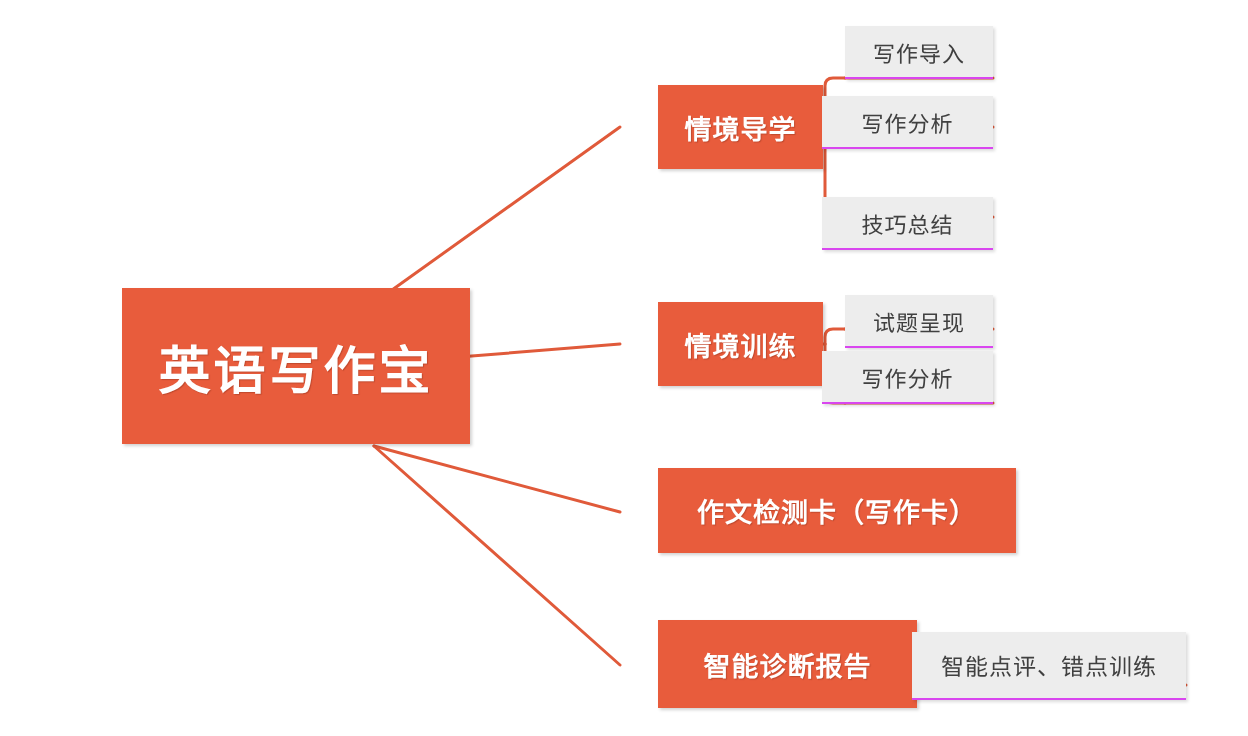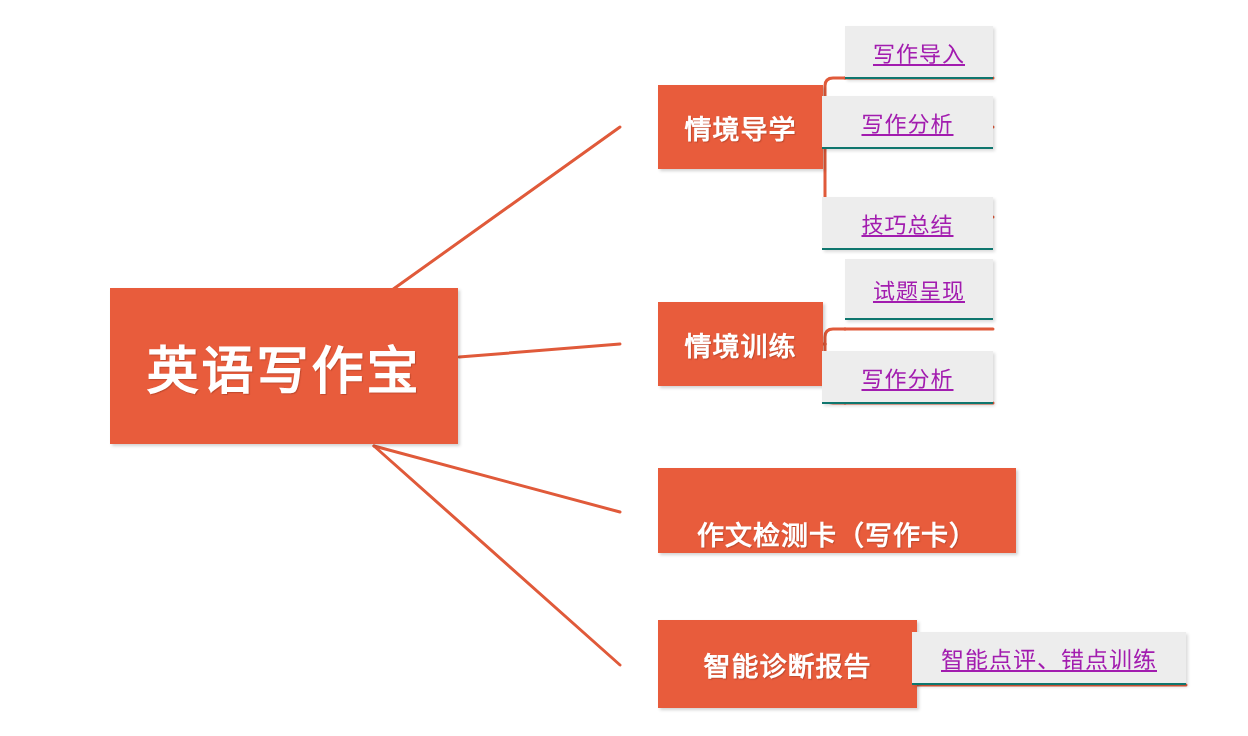--- a/index.html
+++ b/index.html
@@ -47,26 +47,25 @@
     font-size: 52px;
     letter-spacing: 3px;
   }
   .node.primary {
     font-size: 27px;
     margin-left: 38px;
   }
   
   .node.secondary {
     background: #ededed;
-    color: #a21caf;
+    color: #404040;
     font-size: 22px;
     letter-spacing: 1px;
     box-shadow: 2px 2px 3px rgba(0,0,0,.14);
-    border-bottom: 2px solid #0f766e;
-    text-decoration: underline;
+    border-bottom: 2px solid #d946ef;
   }
   .node.secondary.wide {
     font-size: 23px;
   }
 </style>
 </head>
 <body>
 
 <div id="canvas">
 
@@ -91,21 +90,21 @@
       <path d="M 785 344 L 825 344"></path>
       <path d="M 825 344 L 825 337 Q 825 329 833 329 L 845 329"></path>
       <path d="M 845 329 L 993 329"></path>
       <path d="M 825 344 L 825 396 Q 825 403 833 403 L 845 403"></path>
       <path d="M 845 403 L 993 403"></path>
 
       <path d="M 850 665 L 893 665 L 893 685 L 1186 685"></path>
     </g>
   </svg>
 
-  <div class="node root" style="left:110px; top:288px; width:348px; height:156px;">
+  <div class="node root" style="left:122px; top:288px; width:348px; height:156px;">
     <span>英语写作宝</span>
   </div>
 
   <div class="node primary" style="left:620px; top:85px; width:165px; height:84px;">
     <span>情境导学</span>
   </div>
 
   <div class="node secondary" style="left:845px; top:26px; width:148px; height:53px;">
     <span>写作导入</span>
   </div>
@@ -115,33 +114,33 @@
   </div>
 
   <div class="node secondary" style="left:822px; top:165px; width:171px; height:53px;margin-top:32px;">
     <span>技巧总结</span>
   </div>
 
   <div class="node primary" style="left:620px; top:302px; width:165px; height:84px;">
     <span>情境训练</span>
   </div>
 
-  <div class="node secondary" style="left:845px; top:259px; width:148px; height:61px;">
+  <div class="node secondary" style="left:845px; top:295px; width:148px; height:53px;">
     <span>试题呈现</span>
   </div>
 
   <div class="node secondary" style="left:822px; top:351px; width:171px; height:53px;">
     <span>写作分析</span>
   </div>
 
-  <div class="node primary" style="left:620px; top:468px; width:358px; height:85px;align-items:flex-end;">
+  <div class="node primary" style="left:620px; top:468px; width:358px; height:85px;">
     <span>作文检测卡（写作卡）</span>
   </div>
 
   <div class="node primary" style="left:620px; top:620px; width:259px; height:88px;">
     <span>智能诊断报告</span>
   </div>
 
-  <div class="node secondary wide" style="left:912px; top:632px; width:274px; height:53px;text-align:center;">
+  <div class="node secondary wide" style="left:912px; top:632px; width:274px; height:68px;text-align:center;">
     <span>智能点评、错点训练</span>
   </div>
 
 </div>
 
 </body></html>

